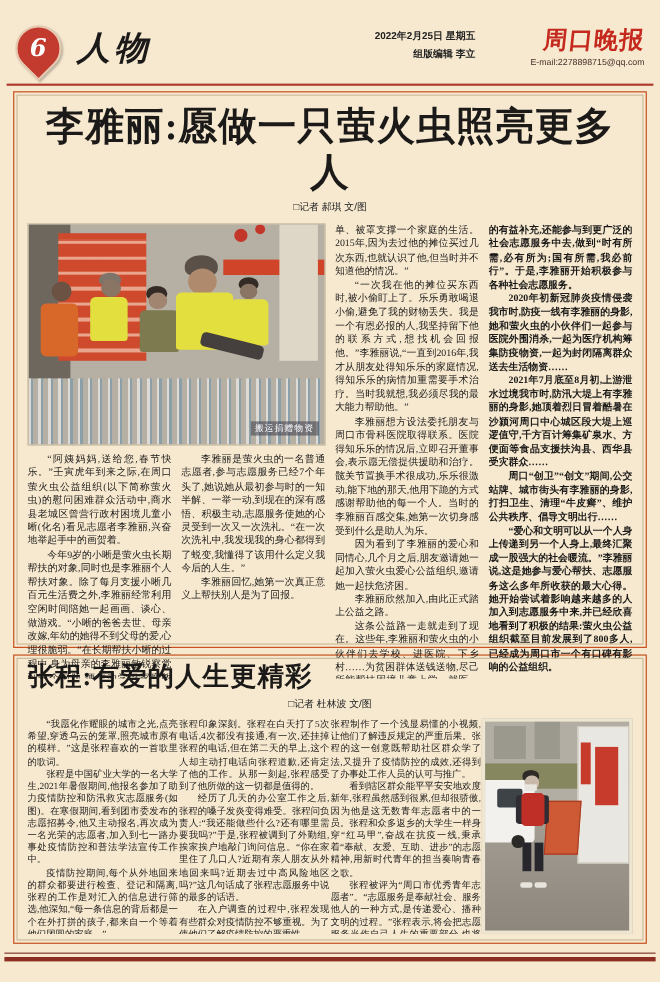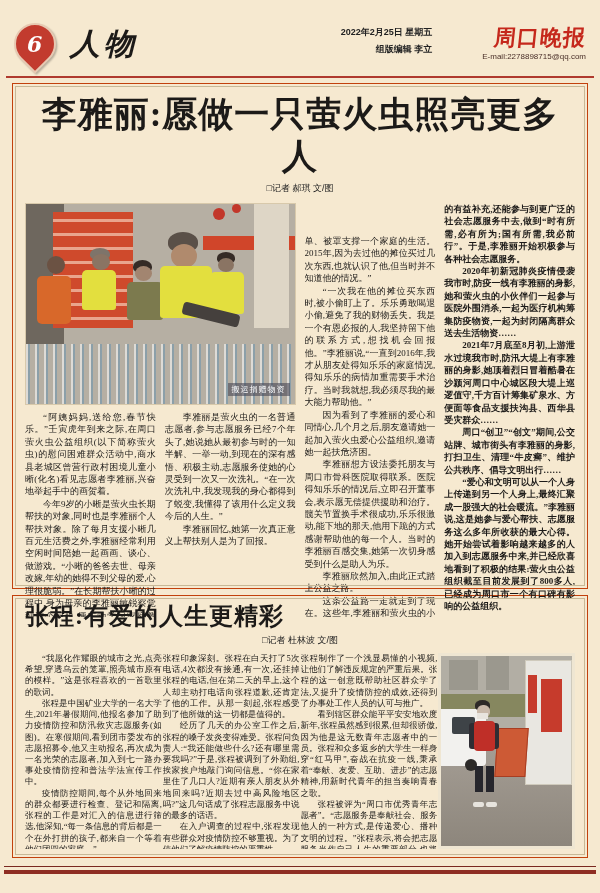--- a/index.html
+++ b/index.html
@@ -142,25 +142,25 @@
 
       <div class="tcol r2">
         <p>“阿姨妈妈,送给您,春节快乐。”壬寅虎年到来之际,在周口萤火虫公益组织(以下简称萤火虫)的慰问困难群众活动中,商水县老城区曾营行政村困境儿童小晰(化名)看见志愿者李雅丽,兴奋地举起手中的画贺着。</p>
         <p>今年9岁的小晰是萤火虫长期帮扶的对象,同时也是李雅丽个人帮扶对象。除了每月支援小晰几百元生活费之外,李雅丽经常利用空闲时间陪她一起画画、谈心、做游戏。“小晰的爸爸去世、母亲改嫁,年幼的她得不到父母的爱,心理很脆弱。”在长期帮扶小晰的过程中,身为母亲的李雅丽敏锐察觉到这个问题,便主动学习家庭教育、心理学等方面的知识,从“心”出发、用“心”陪伴,温暖小晰幼小的心灵。慢慢地,小晰与李雅丽的心越靠越近,开始喊她“阿姨妈妈”。</p>
       </div>
       <div class="tcol r2">
         <p>李雅丽是萤火虫的一名普通志愿者,参与志愿服务已经7个年头了,她说她从最初参与时的一知半解、一举一动,到现在的深有感悟、积极主动,志愿服务使她的心灵受到一次又一次洗礼。“在一次次洗礼中,我发现我的身心都得到了蜕变,我懂得了该用什么定义我今后的人生。”</p>
         <p>李雅丽回忆,她第一次真正意义上帮扶别人是为了回报。</p>
 
       </div>
-      <div class="tcol tall" style="grid-column:3;margin-top:32px;">
+      <div class="tcol tall" style="grid-column:3;">
         <p style="text-indent:0;">单、被罩支撑一个家庭的生活。2015年,因为去过他的摊位买过几次东西,也就认识了他,但当时并不知道他的情况。”</p>
         <p>“一次我在他的摊位买东西时,被小偷盯上了。乐乐勇敢喝退小偷,避免了我的财物丢失。我是一个有恩必报的人,我坚持留下他的联系方式,想找机会回报他。”李雅丽说,“一直到2016年,我才从朋友处得知乐乐的家庭情况,得知乐乐的病情加重需要手术治疗。当时我就想,我必须尽我的最大能力帮助他。”</p>
+        <p>李雅丽想方设法委托朋友与周口市骨科医院取得联系。医院得知乐乐的情况后,立即召开董事会,表示愿无偿提供援助和治疗。髋关节置换手术很成功,乐乐很激动,能下地的那天,他用下跪的方式感谢帮助他的每一个人。当时的李雅丽百感交集,她第一次切身感受到什么是助人为乐。</p>
         <p>因为看到了李雅丽的爱心和同情心,几个月之后,朋友邀请她一起加入萤火虫爱心公益组织,邀请她一起扶危济困。</p>
-        <p>李雅丽想方设法委托朋友与周口市骨科医院取得联系。医院得知乐乐的情况后,立即召开董事会,表示愿无偿提供援助和治疗。髋关节置换手术很成功,乐乐很激动,能下地的那天,他用下跪的方式感谢帮助他的每一个人。当时的李雅丽百感交集,她第一次切身感受到什么是助人为乐。</p>
         <p>李雅丽欣然加入,由此正式踏上公益之路。</p>
         <p>这条公益路一走就走到了现在。这些年,李雅丽和萤火虫的小伙伴们去学校、进医院、下乡村……为贫困群体送钱送物,尽己所能帮扶困境儿童上学、就医。粗略统计,她直接参与帮扶活动200多次,个人捐款捐物累计6万余元。</p>
 
       </div>
       <div class="tcol tall" style="grid-column:4;font-weight:bold;">
         <p style="text-indent:0;">的有益补充,还能参与到更广泛的社会志愿服务中去,做到“时有所需,必有所为;国有所需,我必前行”。于是,李雅丽开始积极参与各种社会志愿服务。</p>
         <p>2020年初新冠肺炎疫情侵袭我市时,防疫一线有李雅丽的身影,她和萤火虫的小伙伴们一起参与医院外围消杀,一起为医疗机构筹集防疫物资,一起为封闭隔离群众送去生活物资……</p>
         <p>2021年7月底至8月初,上游泄水过境我市时,防汛大堤上有李雅丽的身影,她顶着烈日冒着酷暑在沙颍河周口中心城区段大堤上巡逻值守,千方百计筹集矿泉水、方便面等食品支援扶沟县、西华县受灾群众……</p>
         <p>周口“创卫”“创文”期间,公交站牌、城市街头有李雅丽的身影,打扫卫生、清理“牛皮癣”、维护公共秩序、倡导文明出行……</p>
         <p>“爱心和文明可以从一个人身上传递到另一个人身上,最终汇聚成一股强大的社会暖流。”李雅丽说,这是她参与爱心帮扶、志愿服务这么多年所收获的最大心得。她开始尝试着影响越来越多的人加入到志愿服务中来,并已经欣喜地看到了积极的结果:萤火虫公益组织截至目前发展到了800多人,已经成为周口市一个有口碑有影响的公益组织。</p>

